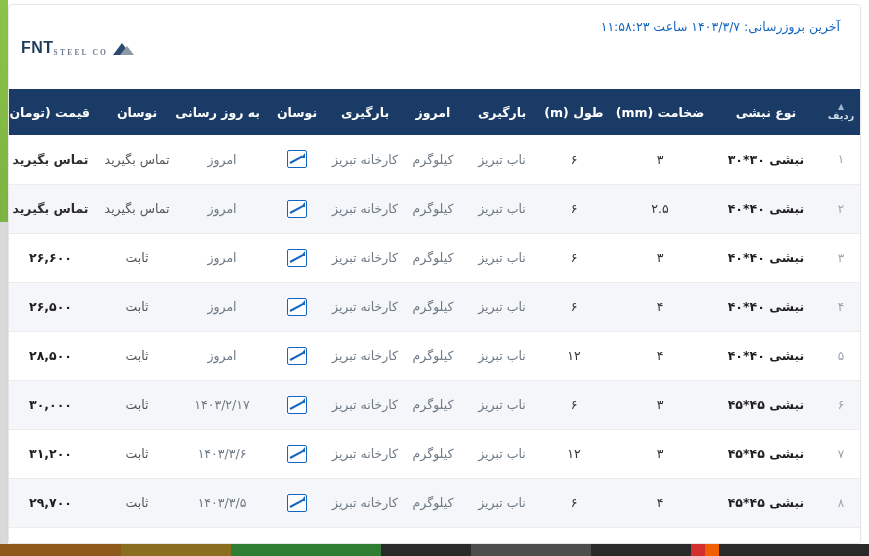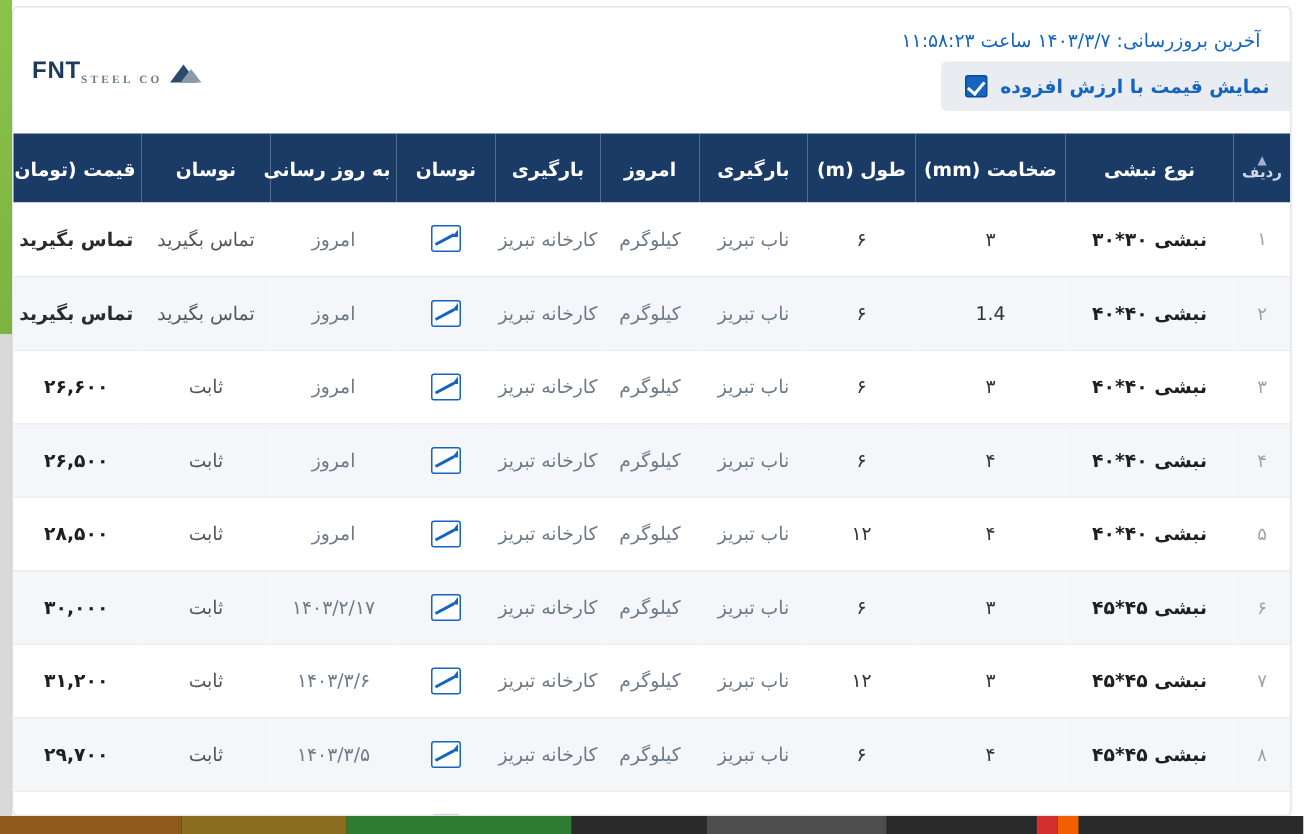--- a/index.html
+++ b/index.html
@@ -247,24 +247,20 @@
           <div class="brand-name">FNT</div>
           <div class="brand-sub">STEEL CO</div>
         </div>
         <div class="brand-mark"></div>
       </div>
 
       <div class="title-block">
         <div class="update-line">آخرین بروزرسانی: ۱۴۰۳/۳/۷ ساعت ۱۱:۵۸:۲۳</div>
       </div>
 
-      <div class="vat-toggle">
-        <span class="vat-label">نمایش قیمت با ارزش افزوده</span>
-        <span class="checkbox"></span>
-      </div>
 
     </div>
 
     <table>
       <colgroup>
         <col style="width:38px">
         <col style="width:112px">
         <col style="width:100px">
         <col style="width:72px">
         <col style="width:72px">
@@ -305,21 +301,21 @@
             <td class="muted">کیلوگرم</td>
             <td class="muted">کارخانه تبریز</td>
             <td><span class="chart-icon"></span></td>
             <td class="muted">امروز</td>
             <td class="fluct">تماس بگیرید</td>
             <td class="contact">تماس بگیرید</td>
           </tr>
           <tr class="even">
             <td class="idx">۲</td>
             <td class="type">نبشی ۴۰*۴۰</td>
-            <td class="">1.4</td>
+            <td class="">۲.۵</td>
             <td class="">۶</td>
             <td class="muted">ناب تبریز</td>
             <td class="muted">کیلوگرم</td>
             <td class="muted">کارخانه تبریز</td>
             <td><span class="chart-icon"></span></td>
             <td class="muted">امروز</td>
             <td class="fluct">تماس بگیرید</td>
             <td class="contact">تماس بگیرید</td>
           </tr>
           <tr class="odd">

